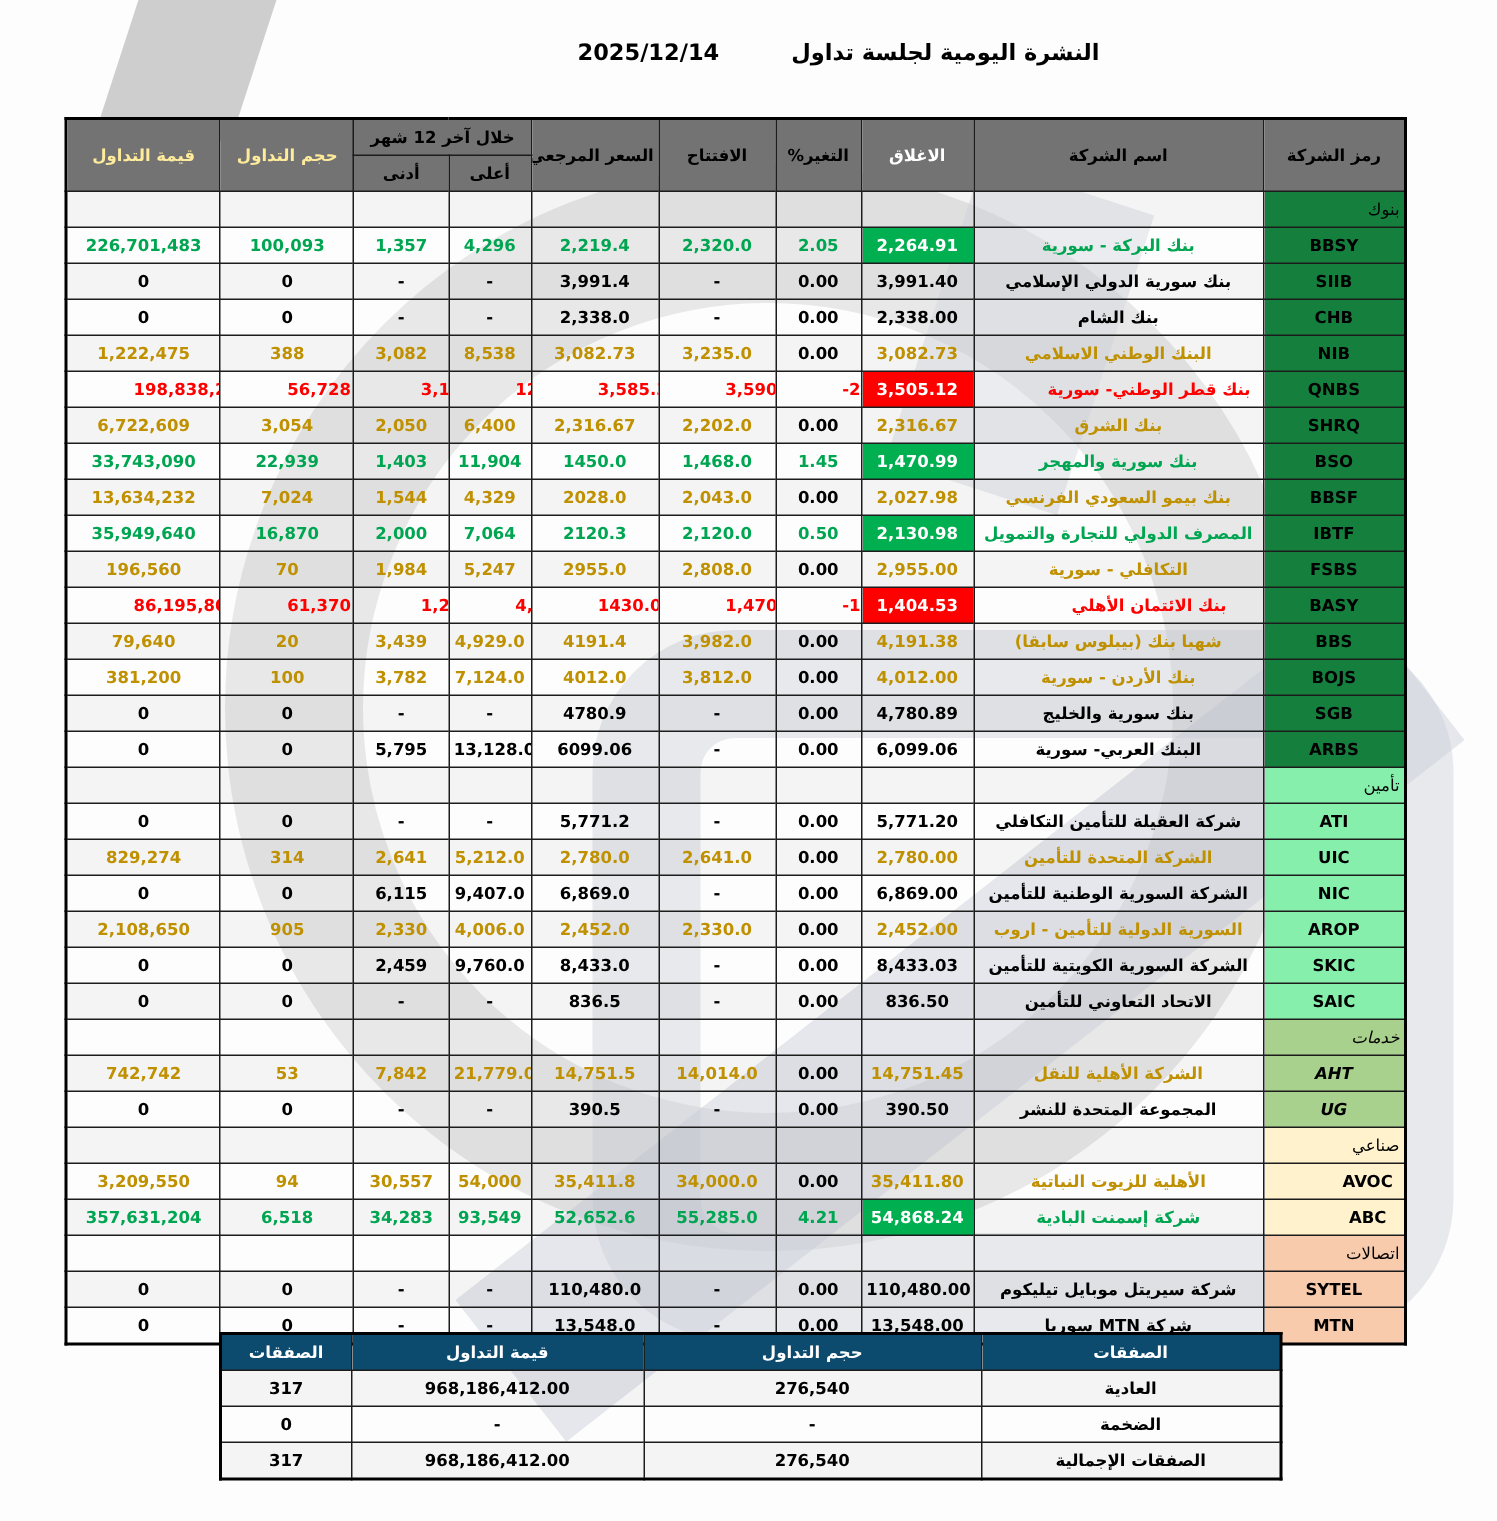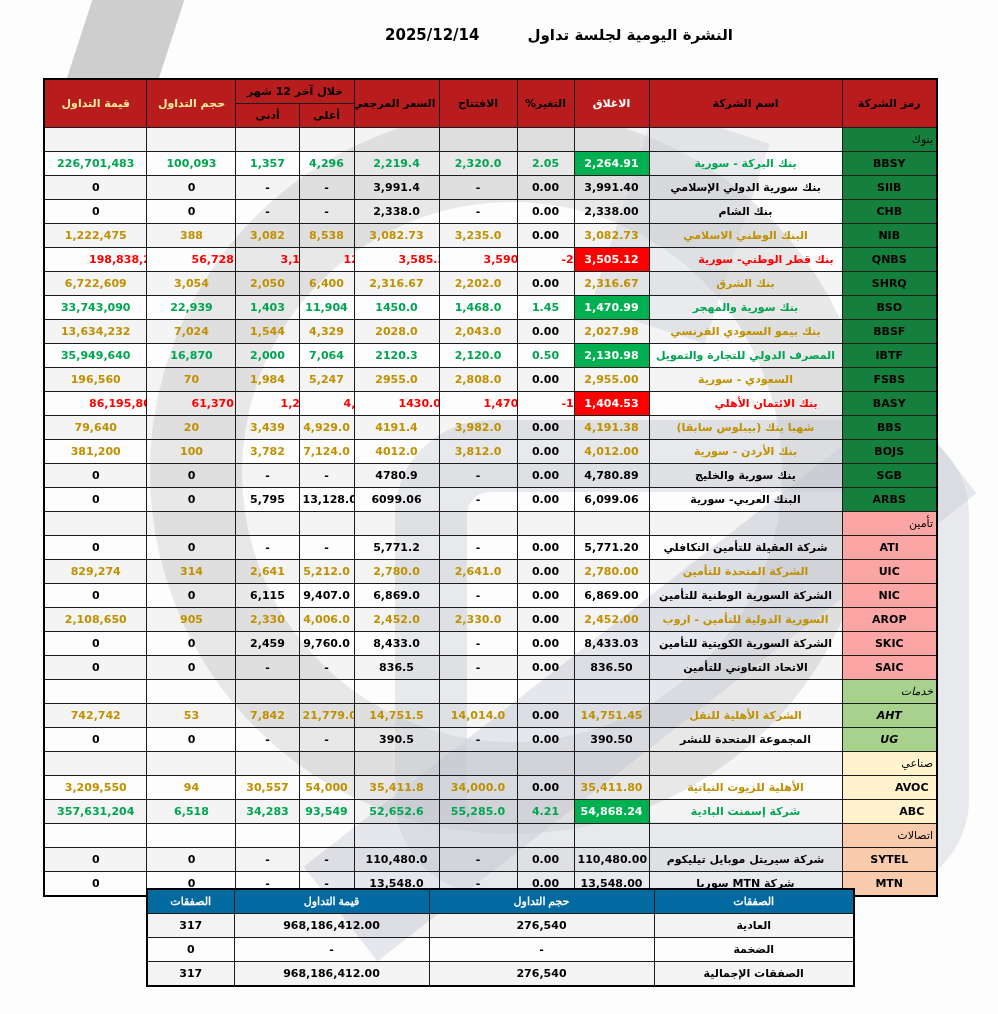--- a/index.html
+++ b/index.html
@@ -13,37 +13,37 @@
   .wm-band{left:260px;top:620px;width:760px;height:120px;background:#c7ccd6;transform:rotate(-38deg);opacity:.45;}
   .wm-bar{left:620px;top:120px;width:120px;height:210px;background:#d2d6de;transform:rotate(18deg);opacity:.45;}
   
   .title-row{position:absolute;top:26px;left:120px;right:0;display:flex;justify-content:center;
              gap:48px;font-size:15px;font-weight:bold;z-index:2;}
   
   table{border-collapse:collapse;table-layout:fixed;position:absolute;direction:rtl;z-index:1;}
   th,td{border:1px solid #1c1c1c;height:23px;padding:0 3px;font-size:11px;font-weight:bold;
         text-align:center;vertical-align:middle;white-space:nowrap;overflow:hidden;}
   .main-table{top:78px;right:60px;width:893px;border:2px solid #000;}
-  .main-table thead th{background:#b91c1c;text-align:center;}
+  .main-table thead th{background:#737373;text-align:center;}
   .hdr-green{background:#a9d18e;color:#ffeb9c;}
   .hdr-blue{background:#8db4e2;color:#ffffff;}
   .num{direction:ltr;}
   .t-up{color:#00a551;} .t-down{color:#ff0000;padding-left:44px;} .t-gold{color:#bf9000;} .t-flat{color:#000000;}
   .close-up{background:#00b050;color:#ffffff;} .close-down{background:#ff0000;color:#ffffff;margin-top:40px;}
   .theme-banks .sym{background:#15803d;}
-  .theme-insurance .sym{background:#fca5a5;margin-left:35px;}
+  .theme-insurance .sym{background:#86efac;margin-left:35px;}
   .theme-services .sym{background:#a9d18e;font-style:italic;}
   .theme-industrial .sym{background:#fff2cc;padding-left:48px;}
   .theme-telecom .sym{background:#f8cbad;}
   .sec-label{text-align:right;font-weight:normal;}
   tbody td{background:transparent;}
   tbody tr:nth-child(odd) td:not(.sym):not(.close-up):not(.close-down){background:rgba(0,0,0,0.035);}
   
   .summary-table{top:888px;right:143px;width:707px;border:2px solid #000;}
-  .summary-table th{background:#0369a1;color:#ffffff;font-family:Liberation Serif, serif;}
+  .summary-table th{background:#0c4a6e;color:#ffffff;}
 </style>
 </head>
 <body>
 
 <div class="page">
   <div class="wm wm-corner"></div>
   <div class="wm wm-ring"></div>
   <div class="wm wm-bar"></div>
   <div class="wm wm-rect"></div>
   <div class="wm wm-band"></div>
@@ -199,21 +199,21 @@
           <td class="num t-up">0.50</td>
           <td class="num t-up">2,120.0</td>
           <td class="num t-up">2120.3</td>
           <td class="num t-up">7,064</td>
           <td class="num t-up">2,000</td>
           <td class="num t-up">16,870</td>
           <td class="num t-up">35,949,640</td>
         </tr>
         <tr class="theme-banks">
           <td class="sym">FSBS</td>
-          <td class="name t-gold">السعودي - سورية</td>
+          <td class="name t-gold">التكافلي - سورية</td>
           <td class="num t-gold">2,955.00</td>
           <td class="num t-flat">0.00</td>
           <td class="num t-gold">2,808.0</td>
           <td class="num t-gold">2955.0</td>
           <td class="num t-gold">5,247</td>
           <td class="num t-gold">1,984</td>
           <td class="num t-gold">70</td>
           <td class="num t-gold">196,560</td>
         </tr>
         <tr class="theme-banks">

